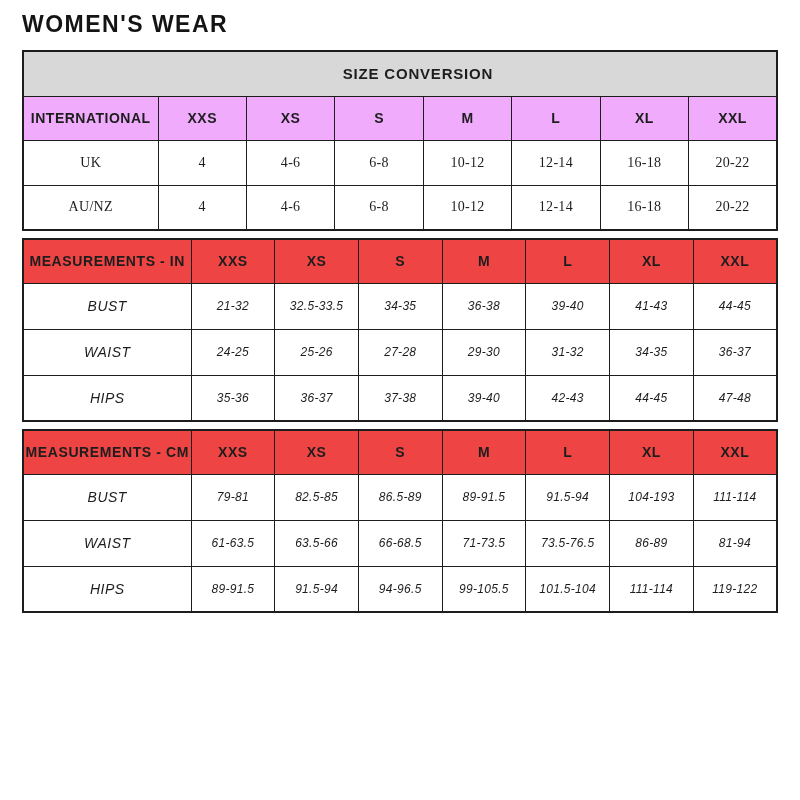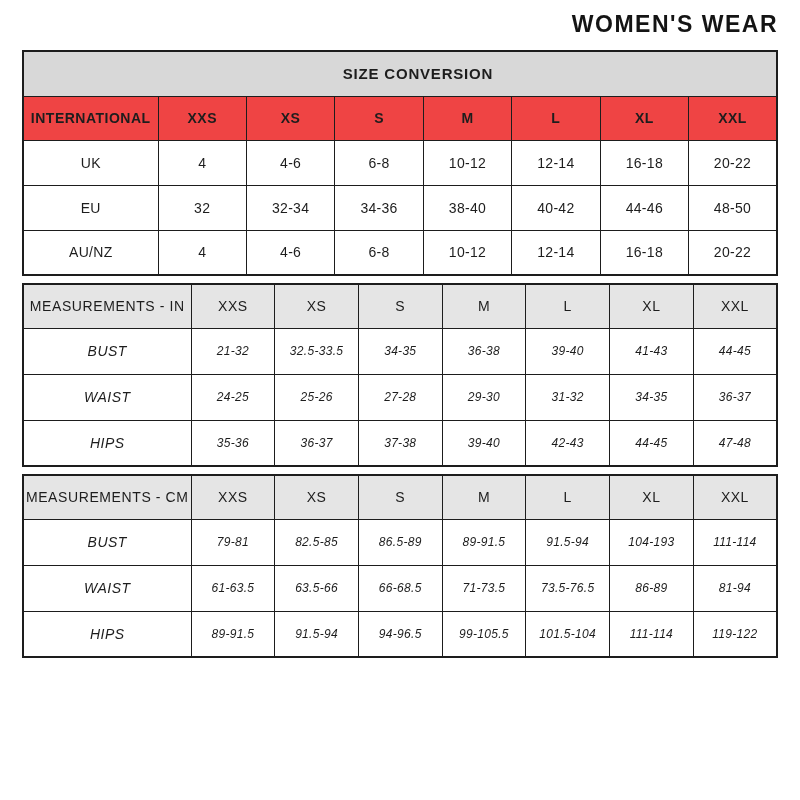--- a/index.html
+++ b/index.html
@@ -4,21 +4,21 @@
 <style>
   * { box-sizing: border-box; margin: 0; padding: 0; }
   html, body { background: #ffffff; }
   body {
     width: 800px; height: 800px;
     font-family: "Liberation Sans", sans-serif;
     color: #1d1d1d;
   }
   .page { width: 800px; height: 800px; padding: 11px 22px 10px 22px; }
   .page-title {
-    text-align: right;
+    text-align: left;
     font-size: 23px;
     font-weight: 700;
     letter-spacing: 1.5px;
     color: #141414;
     margin-bottom: 12px;
   }
   table.tbl {
     width: 100%;
     border-collapse: collapse;
     table-layout: fixed;
@@ -38,36 +38,37 @@
     font-size: 15px;
     font-weight: 700;
     letter-spacing: 0.8px;
     padding-left: 36px;
   }
   .tbl-conversion thead tr.size-header-row th {
     height: 44px;
     font-size: 14px;
     font-weight: 600;
     letter-spacing: 0.5px;
-    background: #ef4444;
+    background: #f0abfc;
   }
   .tbl-conversion tbody td {
     height: 45px;
     font-size: 14px;
     font-weight: 500;
     letter-spacing: 0.3px;
+    font-family: Liberation Serif, serif;
   }
   .tbl-conversion tbody td.row-label { font-weight: 500; }
   
   .tbl-meas { margin-top: 7px; }
   .tbl-meas thead th {
-    background: #e5e5e5;
+    background: #ef4444;
     height: 44px;
     font-size: 14px;
-    font-weight: 400;
+    font-weight: 700;
     letter-spacing: 0.5px;
   }
   .tbl-meas thead th.meas-title-cell { font-size: 14px; letter-spacing: 0.6px; }
   .tbl-meas tbody tr { height: 46px; font-style: italic; }
   .tbl-meas tbody td { font-size: 12px; font-weight: 400; letter-spacing: 0.3px; }
   .tbl-meas tbody td.row-label { font-size: 14px; font-weight: 500; letter-spacing: 0.5px; }
 </style>
 </head>
 <body>
 
@@ -106,30 +107,20 @@
           <td class="row-label">UK</td>
           <td>4</td>
           <td>4-6</td>
           <td>6-8</td>
           <td>10-12</td>
           <td>12-14</td>
           <td>16-18</td>
           <td>20-22</td>
         </tr>
         <tr>
-          <td class="row-label">EU</td>
-          <td>32</td>
-          <td>32-34</td>
-          <td>34-36</td>
-          <td>38-40</td>
-          <td>40-42</td>
-          <td>44-46</td>
-          <td>48-50</td>
-        </tr>
-        <tr>
           <td class="row-label">AU/NZ</td>
           <td>4</td>
           <td>4-6</td>
           <td>6-8</td>
           <td>10-12</td>
           <td>12-14</td>
           <td>16-18</td>
           <td>20-22</td>
         </tr>
       </tbody>

